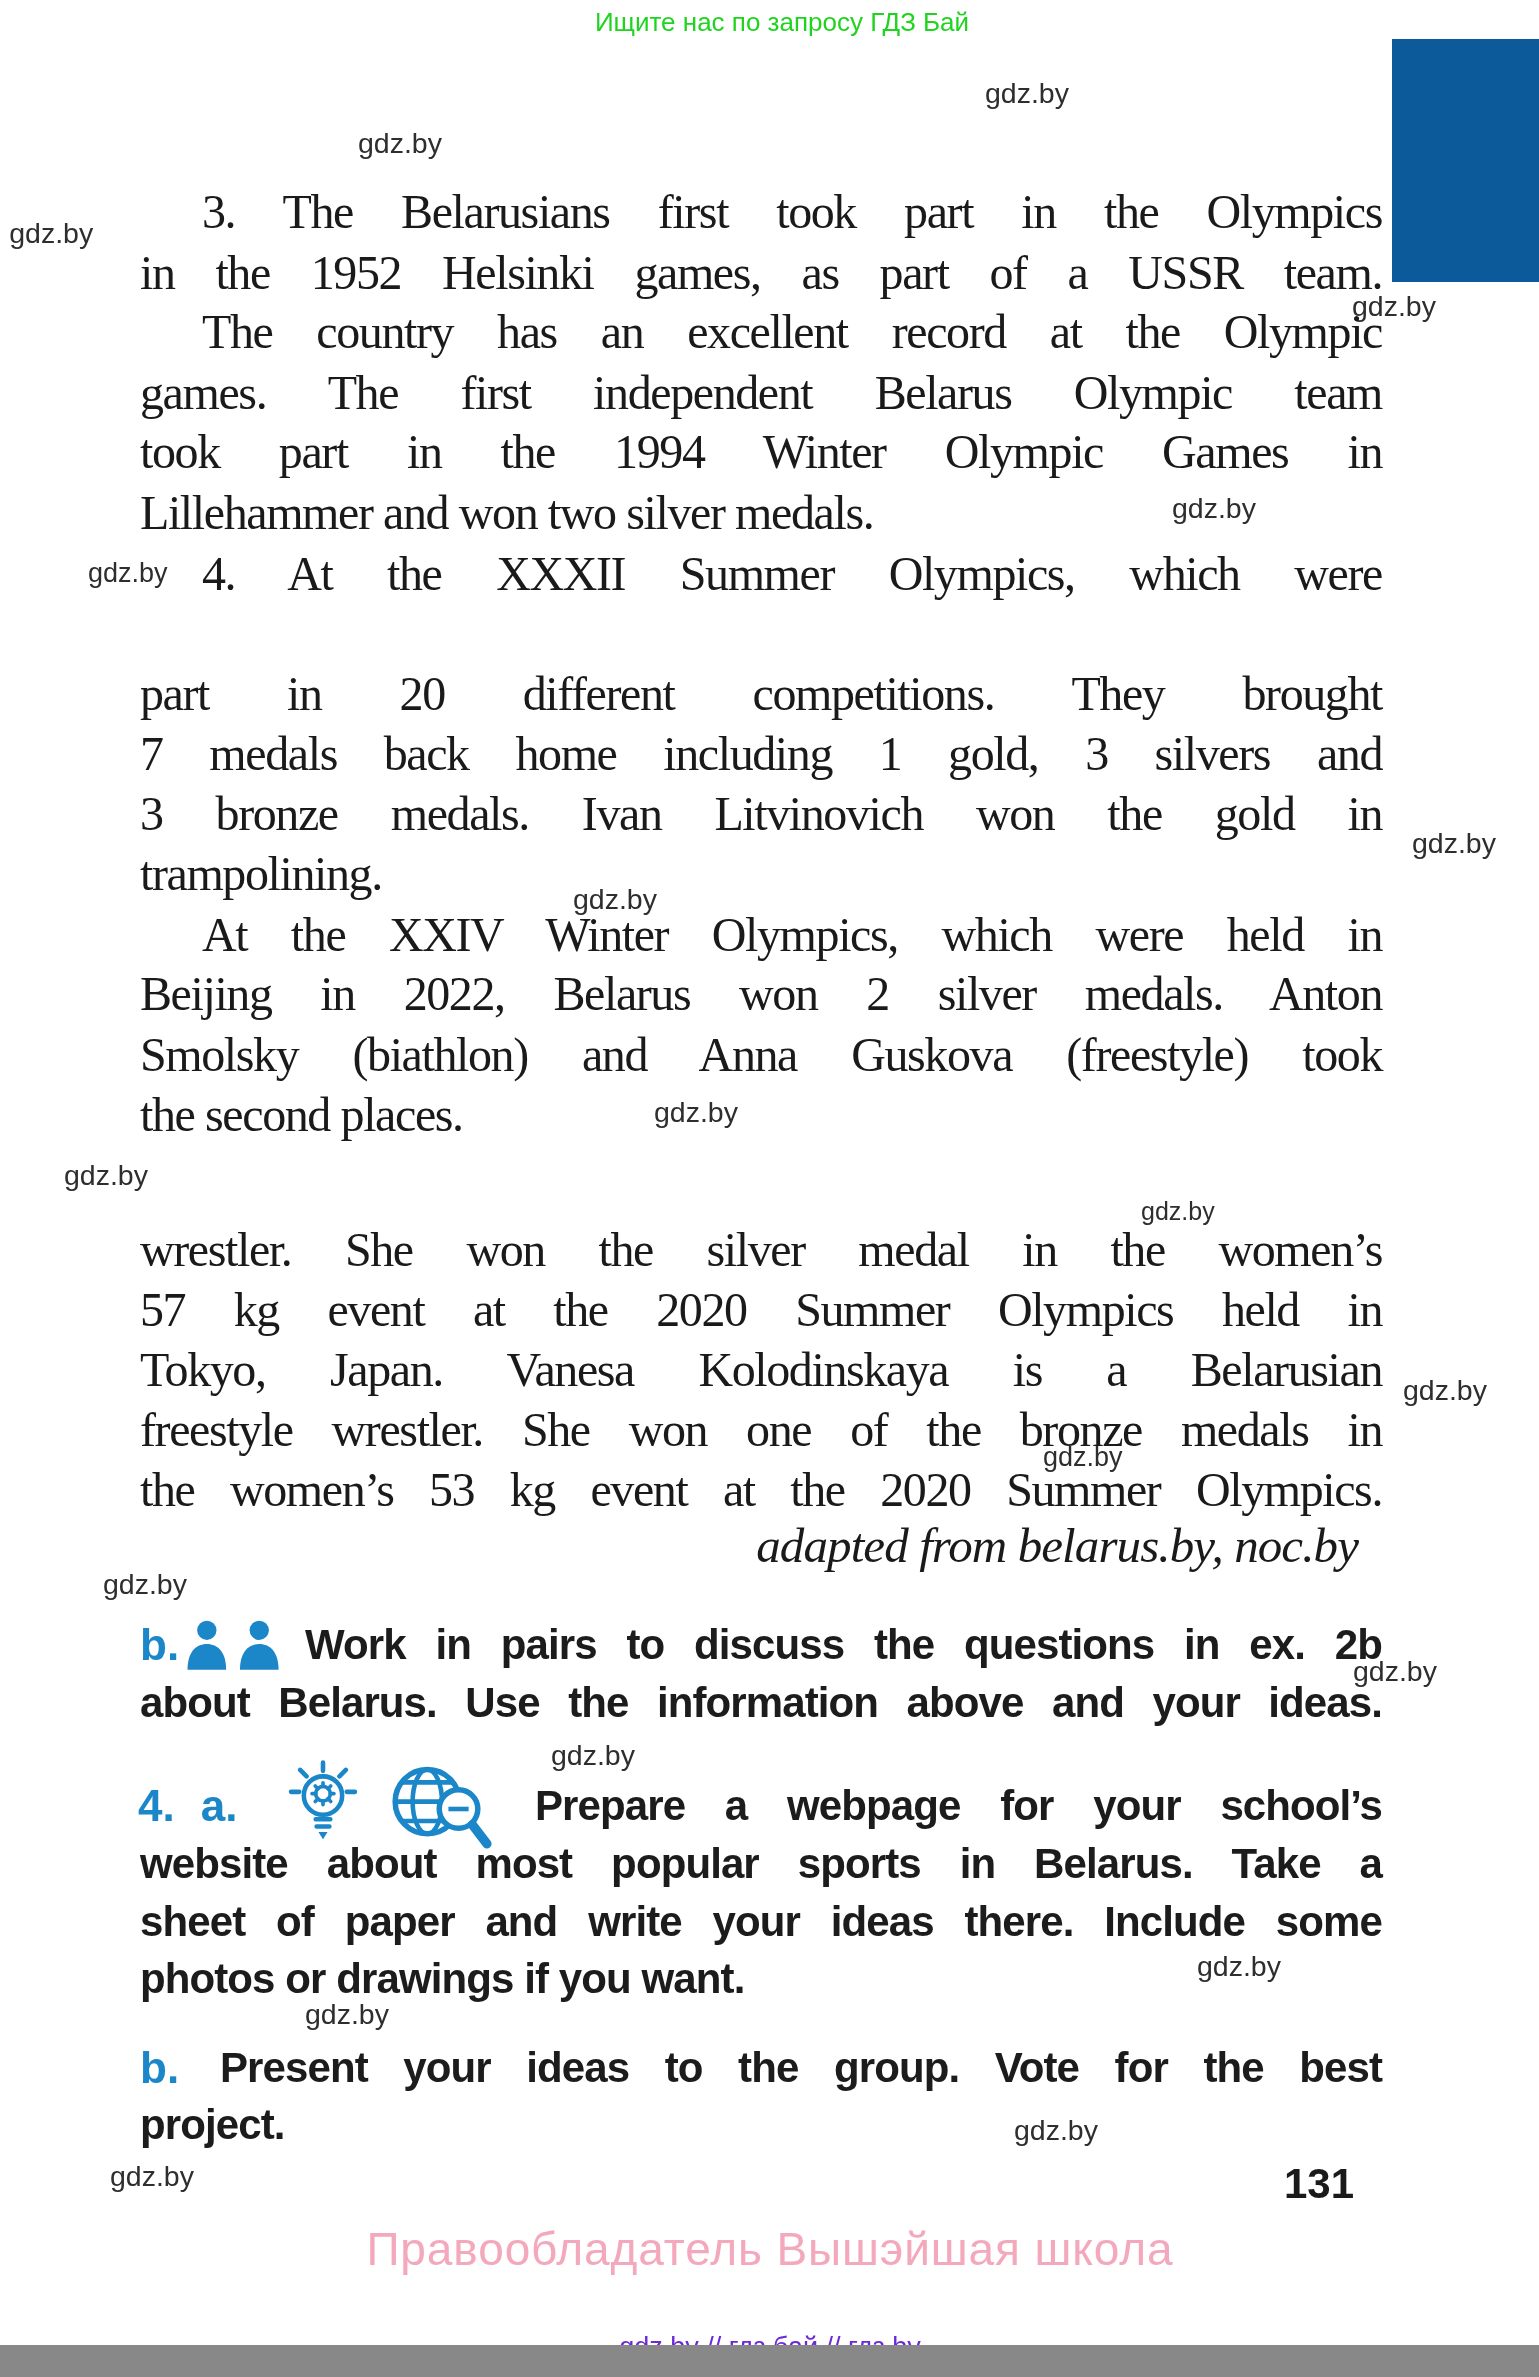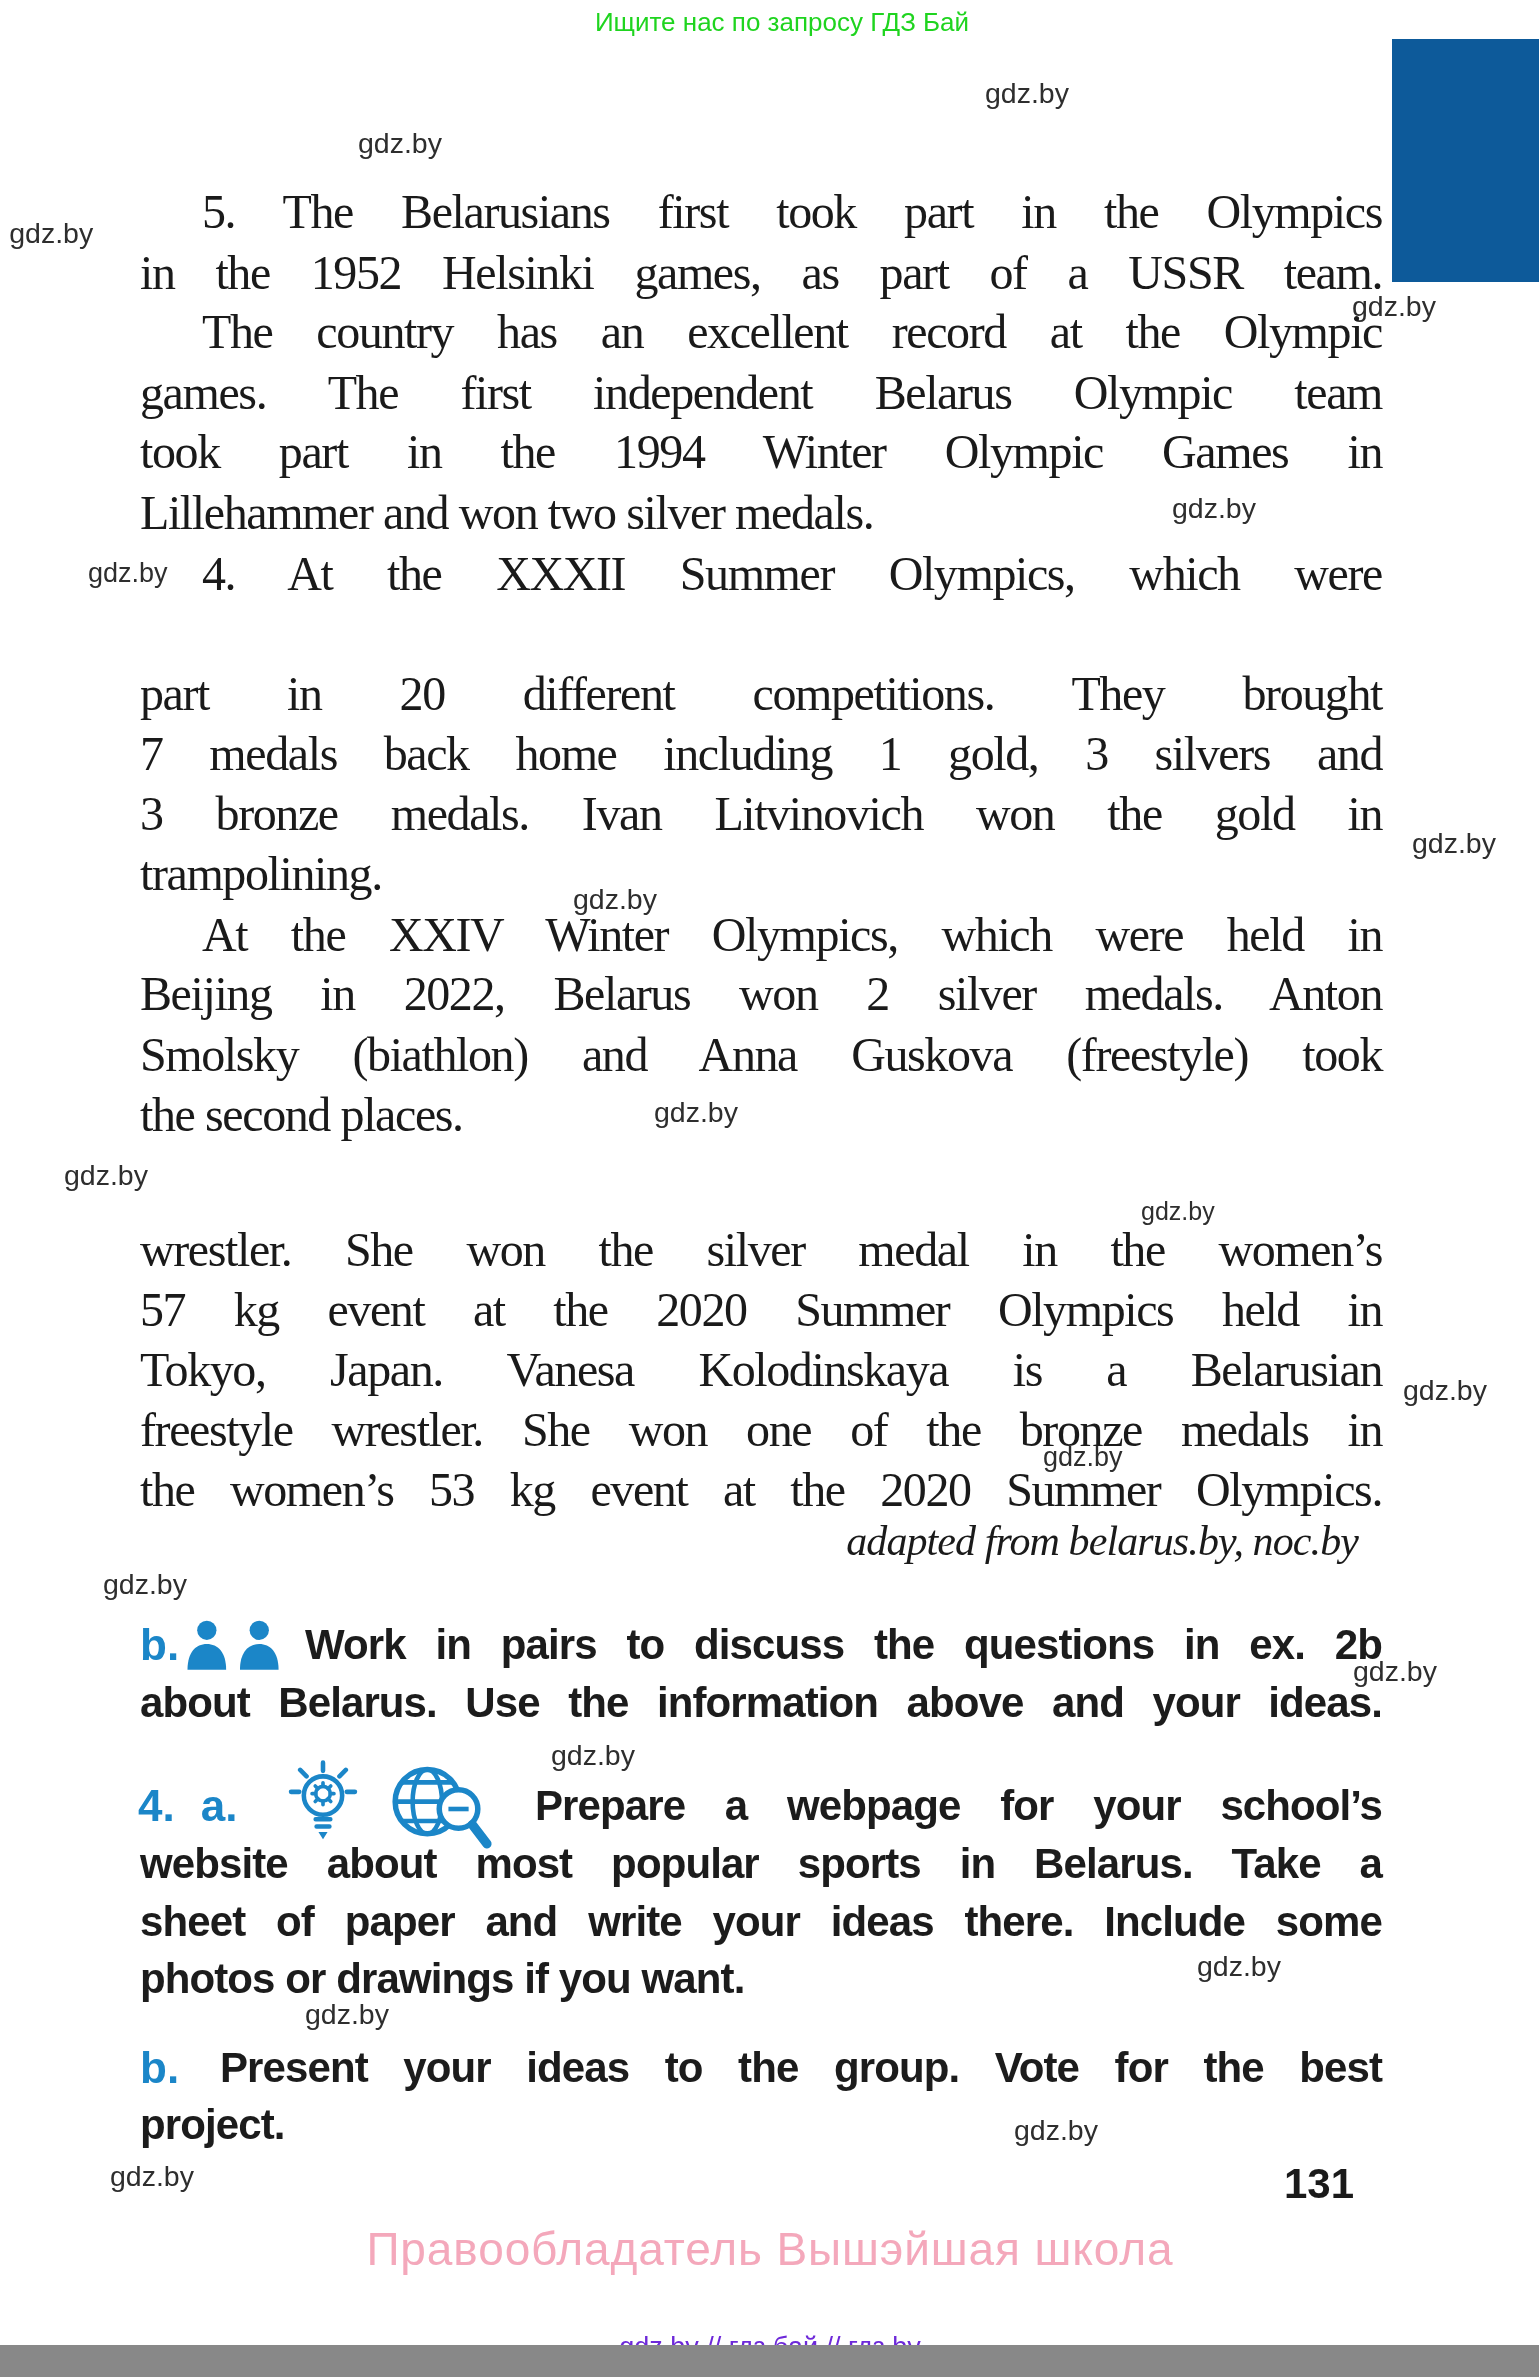--- a/index.html
+++ b/index.html
@@ -12,21 +12,21 @@
   .corner-rect{position:absolute;left:1392px;top:39px;width:148px;height:243px;background:#0d5a9a;}
   
   .wm{position:absolute;color:#2e2e2e;font-size:28.5px;line-height:1;font-family:"Liberation Sans",sans-serif;}
   
   .serif-line{position:absolute;left:140px;width:1242px;height:61px;
         font-family:"Liberation Serif","DejaVu Serif",serif;font-size:48px;line-height:61px;
         color:#1a1a1a;letter-spacing:-1.4px;text-align:justify;text-align-last:justify;}
   .serif-line.end{text-align-last:auto;}
   .indent{text-indent:62px;}
   .source-line{position:absolute;left:140px;width:1218px;top:1517px;text-align:right;
-        font-family:"Liberation Serif","DejaVu Serif",serif;font-style:italic;font-size:42px;
+        font-family:"Liberation Serif","DejaVu Serif",serif;font-style:italic;font-size:49px;
         letter-spacing:-0.9px;color:#1a1a1a;}
   
   .task-line{position:absolute;font-family:"Liberation Sans",sans-serif;font-weight:bold;
         font-size:42px;line-height:58px;letter-spacing:-0.9px;color:#1c1c1c;
         text-align:justify;text-align-last:justify;}
   .task-line.end{text-align-last:auto;}
   .task-label{position:absolute;font-family:"Liberation Sans",sans-serif;font-weight:bold;
         font-size:44px;line-height:58px;color:#1b86c8;}
   .task-label .gap{display:inline-block;width:26px;}
   .icon{position:absolute;}
@@ -59,21 +59,21 @@
   <div class="wm" style="left:1403px;top:1376px">gdz.by</div>
   <div class="wm" style="left:1043px;top:1444px;font-size:27px">gdz.by</div>
   <div class="wm" style="left:103px;top:1570px">gdz.by</div>
   <div class="wm" style="left:1353px;top:1657px">gdz.by</div>
   <div class="wm" style="left:551px;top:1741px">gdz.by</div>
   <div class="wm" style="left:1197px;top:1952px">gdz.by</div>
   <div class="wm" style="left:305px;top:2000px">gdz.by</div>
   <div class="wm" style="left:1014px;top:2116px">gdz.by</div>
   <div class="wm" style="left:110px;top:2162px">gdz.by</div>
 
-  <div class="serif-line indent" style="top:181px">5. The Belarusians first took part in the Olympics</div>
+  <div class="serif-line indent" style="top:181px">3. The Belarusians first took part in the Olympics</div>
   <div class="serif-line" style="top:242px">in the 1952 Helsinki games, as part of a USSR team.</div>
   <div class="serif-line indent" style="top:301px">The country has an excellent record at the Olympic</div>
   <div class="serif-line" style="top:362px">games. The first independent Belarus Olympic team</div>
   <div class="serif-line" style="top:421px">took part in the 1994 Winter Olympic Games in</div>
   <div class="serif-line end" style="top:482px">Lillehammer and won two silver medals.</div>
 
   <div class="serif-line indent" style="top:543px">4. At the XXXII Summer Olympics, which were</div>
   <div class="serif-line" style="top:663px">part in 20 different competitions. They brought</div>
   <div class="serif-line" style="top:723px">7 medals back home including 1 gold, 3 silvers and</div>
   <div class="serif-line" style="top:783px">3 bronze medals. Ivan Litvinovich won the gold in</div>

